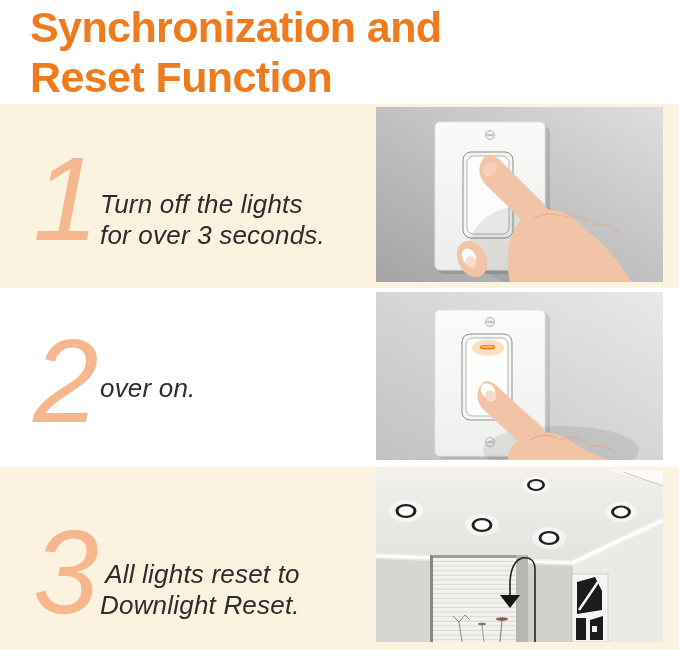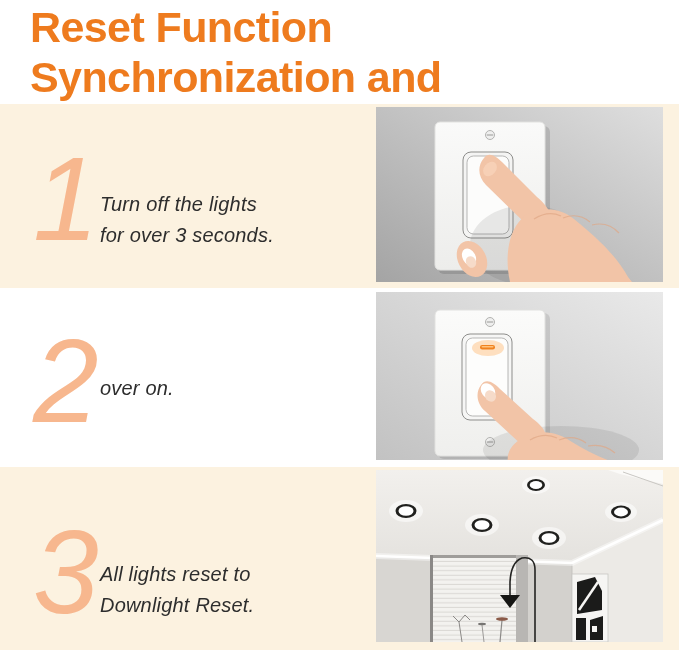--- a/index.html
+++ b/index.html
@@ -27,41 +27,41 @@
   .step-copy{position:absolute;left:0;top:0;width:375px;height:100%;}
   .step-num{
     position:absolute;left:33px;top:36px;
     font-size:118px;line-height:1;font-style:italic;font-weight:400;
     color:#F7B78E;
   }
   .row-2 .step-num{top:34px;}
   .row-3 .step-num{top:46px;}
   .step-lines{
     position:absolute;left:100px;top:85px;
-    font-size:20px;line-height:31px;font-style:italic;font-weight:500;
+    font-size:26px;line-height:31px;font-style:italic;font-weight:500;
     color:#2D2D2D;letter-spacing:0.2px;
   }
-  .row-3 .step-lines{top:92px;}
+  .row-3 .step-lines{top:92px;text-align:right;}
   .step-lines span{display:block;}
 
   .photo{position:absolute;right:16px;margin:0;padding:0;line-height:0;}
   .row-1 .photo{top:3px;}
   .row-2 .photo{top:4px;}
   .row-3 .photo{top:3px;}
   .photo svg{display:block;}
 </style>
 </head>
 <body>
 
 <div class="canvas">
 
   <header class="title-block">
     <h1>
+      <span class="t-line">Synchronization and</span>
       <span class="t-line">Reset Function</span>
-      <span class="t-line">Synchronization and</span>
     </h1>
   </header>
 
   <section class="row row-1">
     <div class="step-copy">
       <span class="step-num">1</span>
       <div class="step-lines">
         <span>Turn off the lights</span>
         <span>for over 3 seconds.</span>
       </div>

